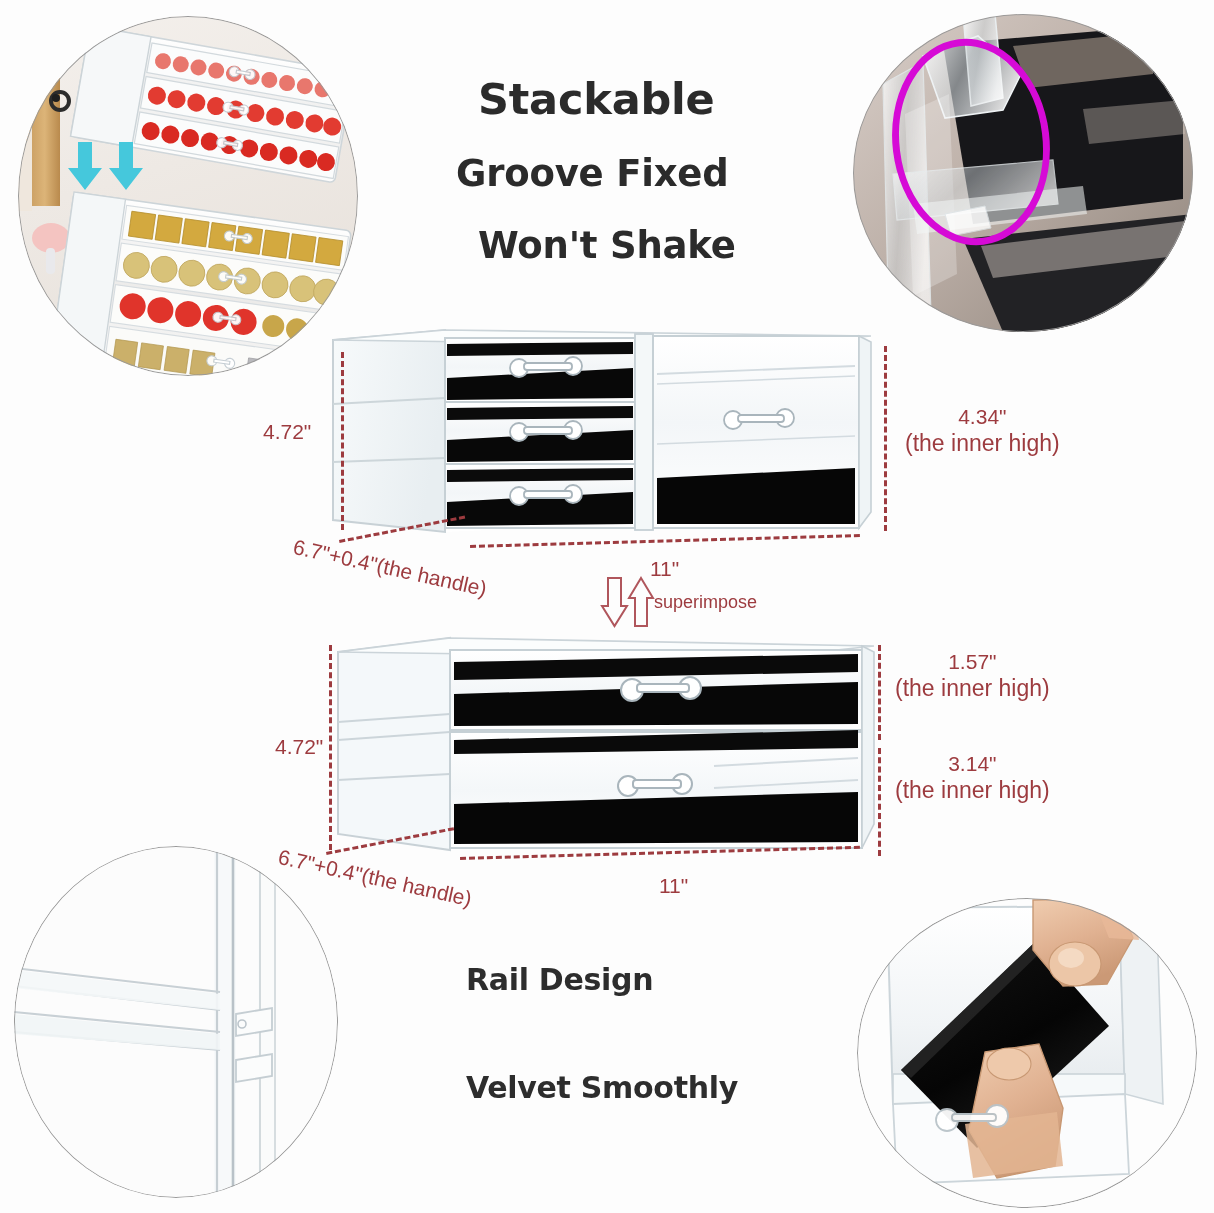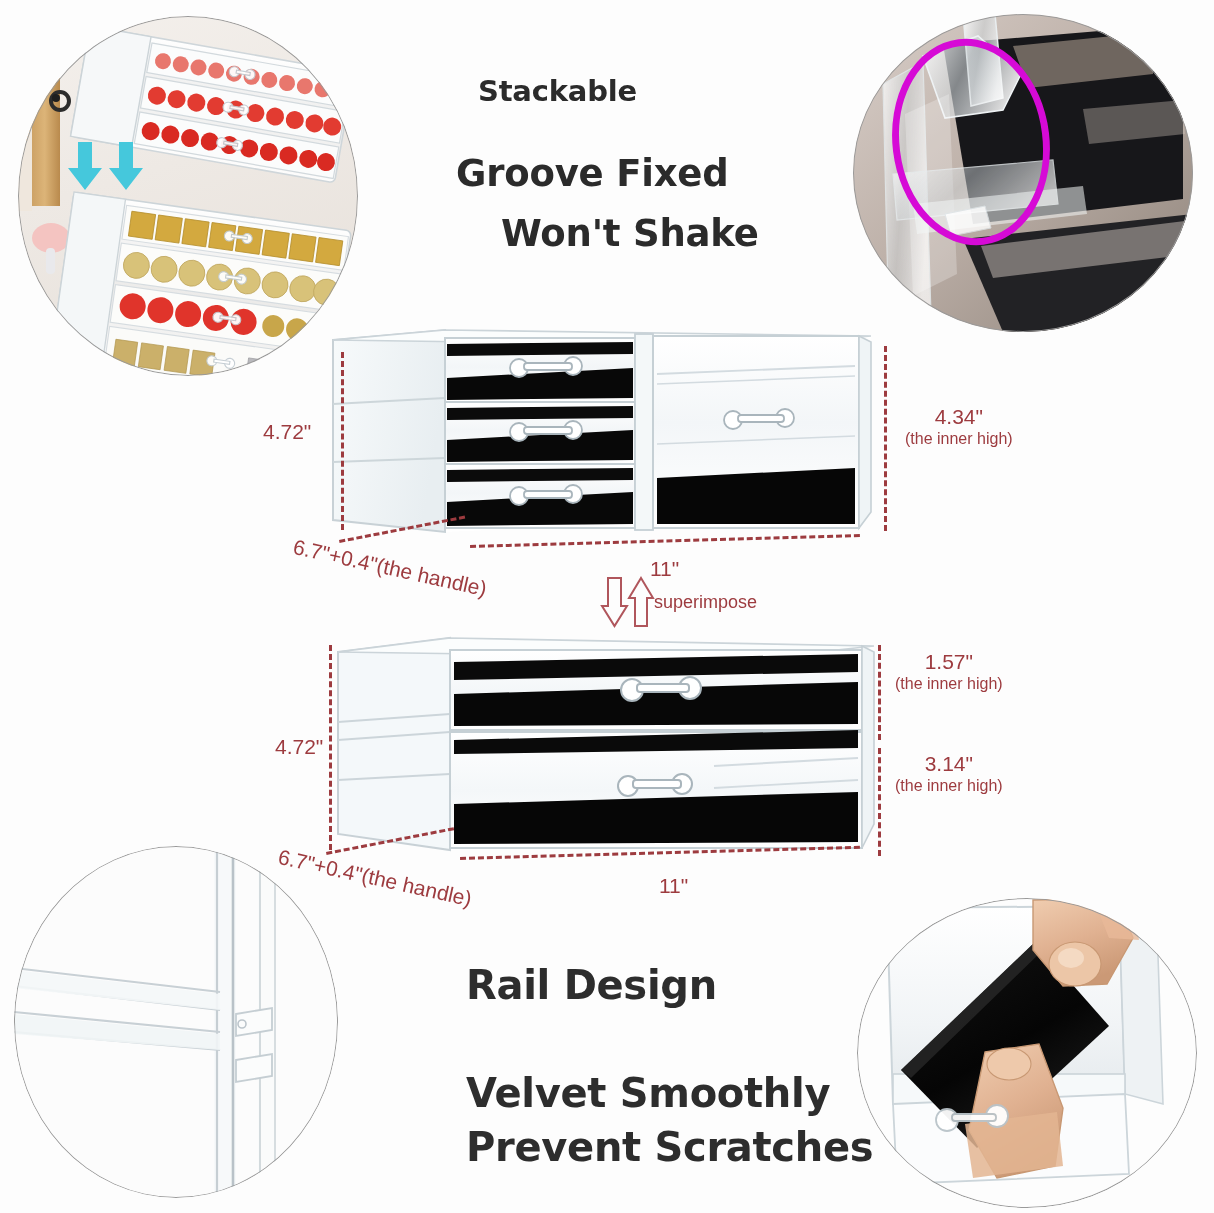--- a/index.html
+++ b/index.html
@@ -9,40 +9,40 @@
     font-family:"DejaVu Sans","Liberation Sans",sans-serif;
     overflow:hidden;position:relative;
   }
   .stage{position:absolute;inset:0;}
 
   
   .headline{
     position:absolute;color:#2b2b2b;font-weight:700;
     letter-spacing:-0.2px;white-space:nowrap;
   }
-  #hl-stackable{left:478px;top:74px;font-size:29px;}
+  #hl-stackable{left:478px;top:74px;font-size:43px;}
   #hl-groove{left:456px;top:152px;font-size:37px;font-weight:600;}
-  #hl-shake{left:478px;top:212px;font-size:37px;font-weight:600;margin-left:23px;}
+  #hl-shake{left:478px;top:224px;font-size:37px;font-weight:600;}
 
   .feature-line{
     position:absolute;left:466px;color:#2d2d2d;
-    font-size:40px;font-weight:600;white-space:nowrap;letter-spacing:-0.3px;
+    font-size:30px;font-weight:600;white-space:nowrap;letter-spacing:-0.3px;
   }
   #ft-0{top:962px;}
   #ft-1{top:1016px;}
   #ft-2{top:1070px;}
   #ft-3{top:1124px;}
 
   
   .dim{
     position:absolute;color:#9d3b3f;font-size:21px;
     font-family:"Liberation Sans",sans-serif;
     white-space:nowrap;line-height:1.18;
   }
-  .dim .sub{display:block;font-size:16px;}
+  .dim .sub{display:block;font-size:23px;}
 
   #dim-u-left{left:263px;top:420px;}
   #dim-u-right{left:905px;top:405px;text-align:center;}
   #dim-u-depth{left:296px;top:535px;transform:rotate(12.5deg);transform-origin:left top;}
   #dim-u-width{left:650px;top:557px;}
 
   #dim-l-left{left:275px;top:735px;}
   #dim-l-h1{left:895px;top:650px;text-align:center;}
   #dim-l-h2{left:895px;top:752px;text-align:center;}
   #dim-l-depth{left:281px;top:845px;transform:rotate(12.5deg);transform-origin:left top;}
@@ -86,21 +86,20 @@
 <body>
 
 <div class="stage">
 
   <div class="headline" id="hl-stackable">Stackable</div>
   <div class="headline" id="hl-groove">Groove Fixed</div>
   <div class="headline" id="hl-shake">Won't Shake</div>
 
   <div class="feature-line" id="ft-0">Rail Design</div>
   <div class="feature-line" id="ft-2">Velvet Smoothly</div>
-  <div class="feature-line" id="ft-3">Prevent Scratches</div>
 
   <div class="inset" id="inset-tl">
     <svg width="340" height="360" viewBox="0 0 340 360">
       <defs>
         <linearGradient id="tlWall" x1="0" y1="0" x2="0.3" y2="1">
           <stop offset="0%" stop-color="#f4f0ec"></stop>
             <stop offset="100%" stop-color="#e8e2dc"></stop>
         </linearGradient>
         <linearGradient id="woodG" x1="0" y1="0" x2="1" y2="0">
           <stop offset="0%" stop-color="#c69a5e"></stop>

